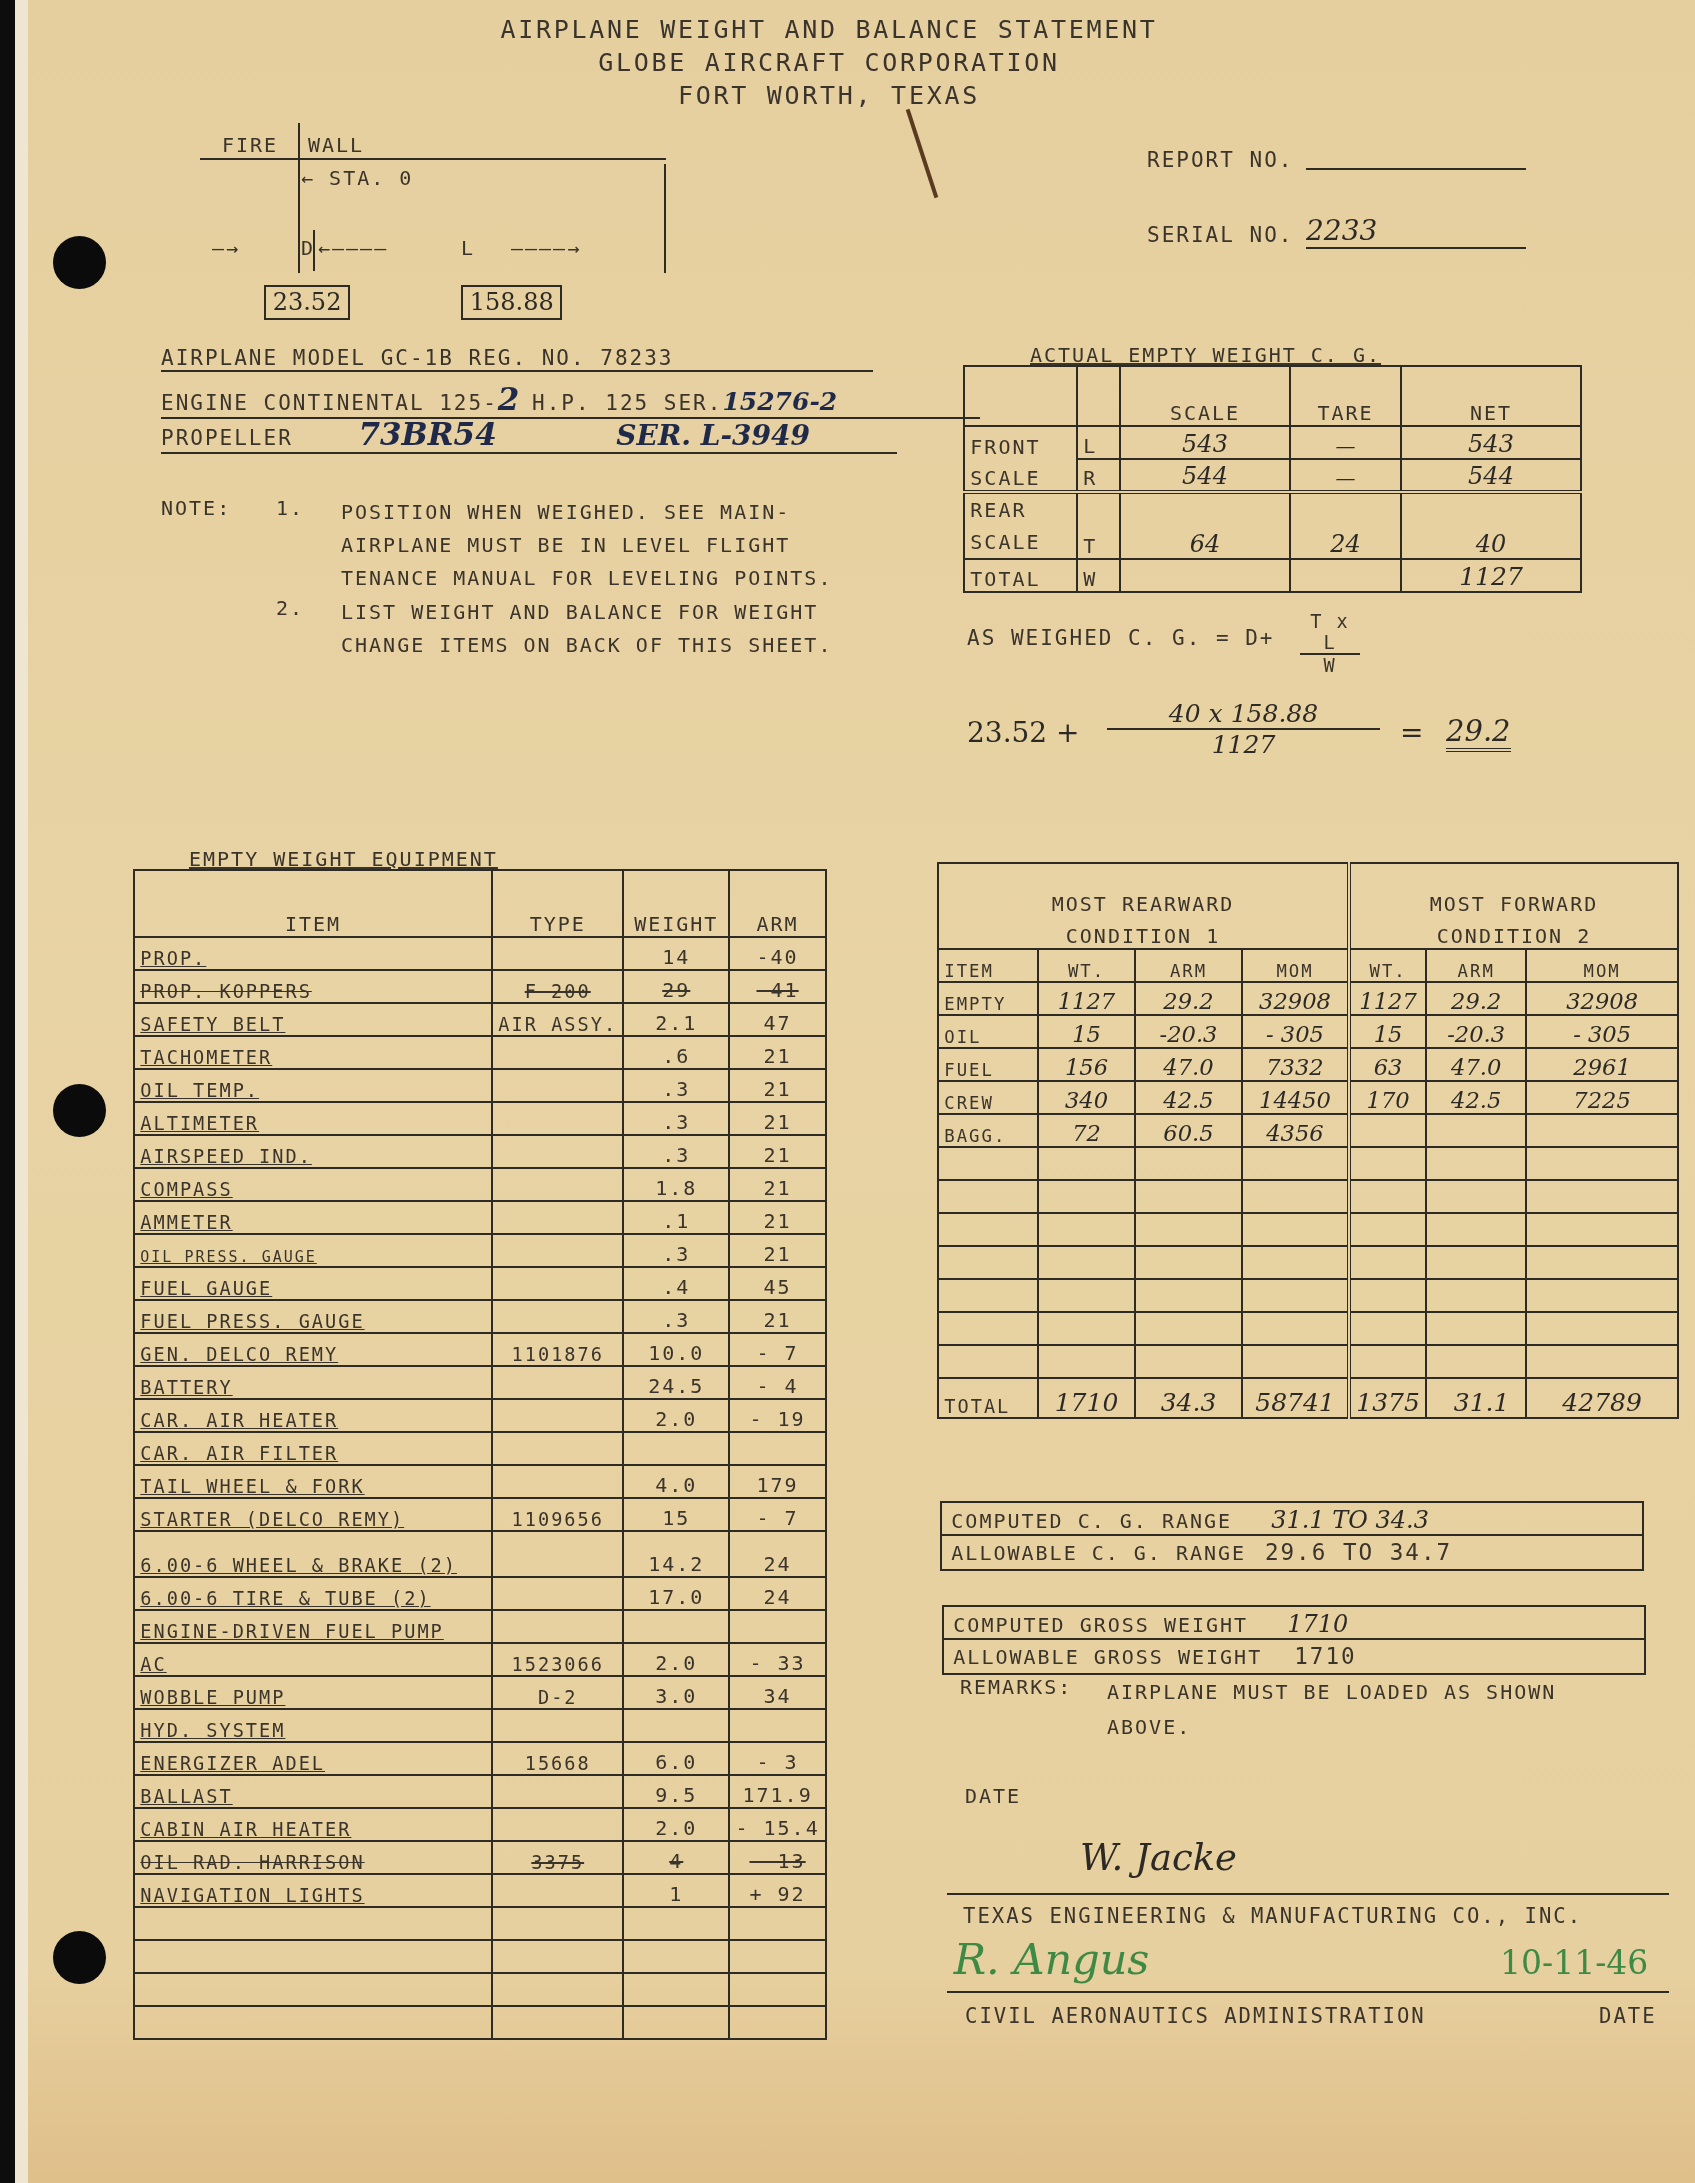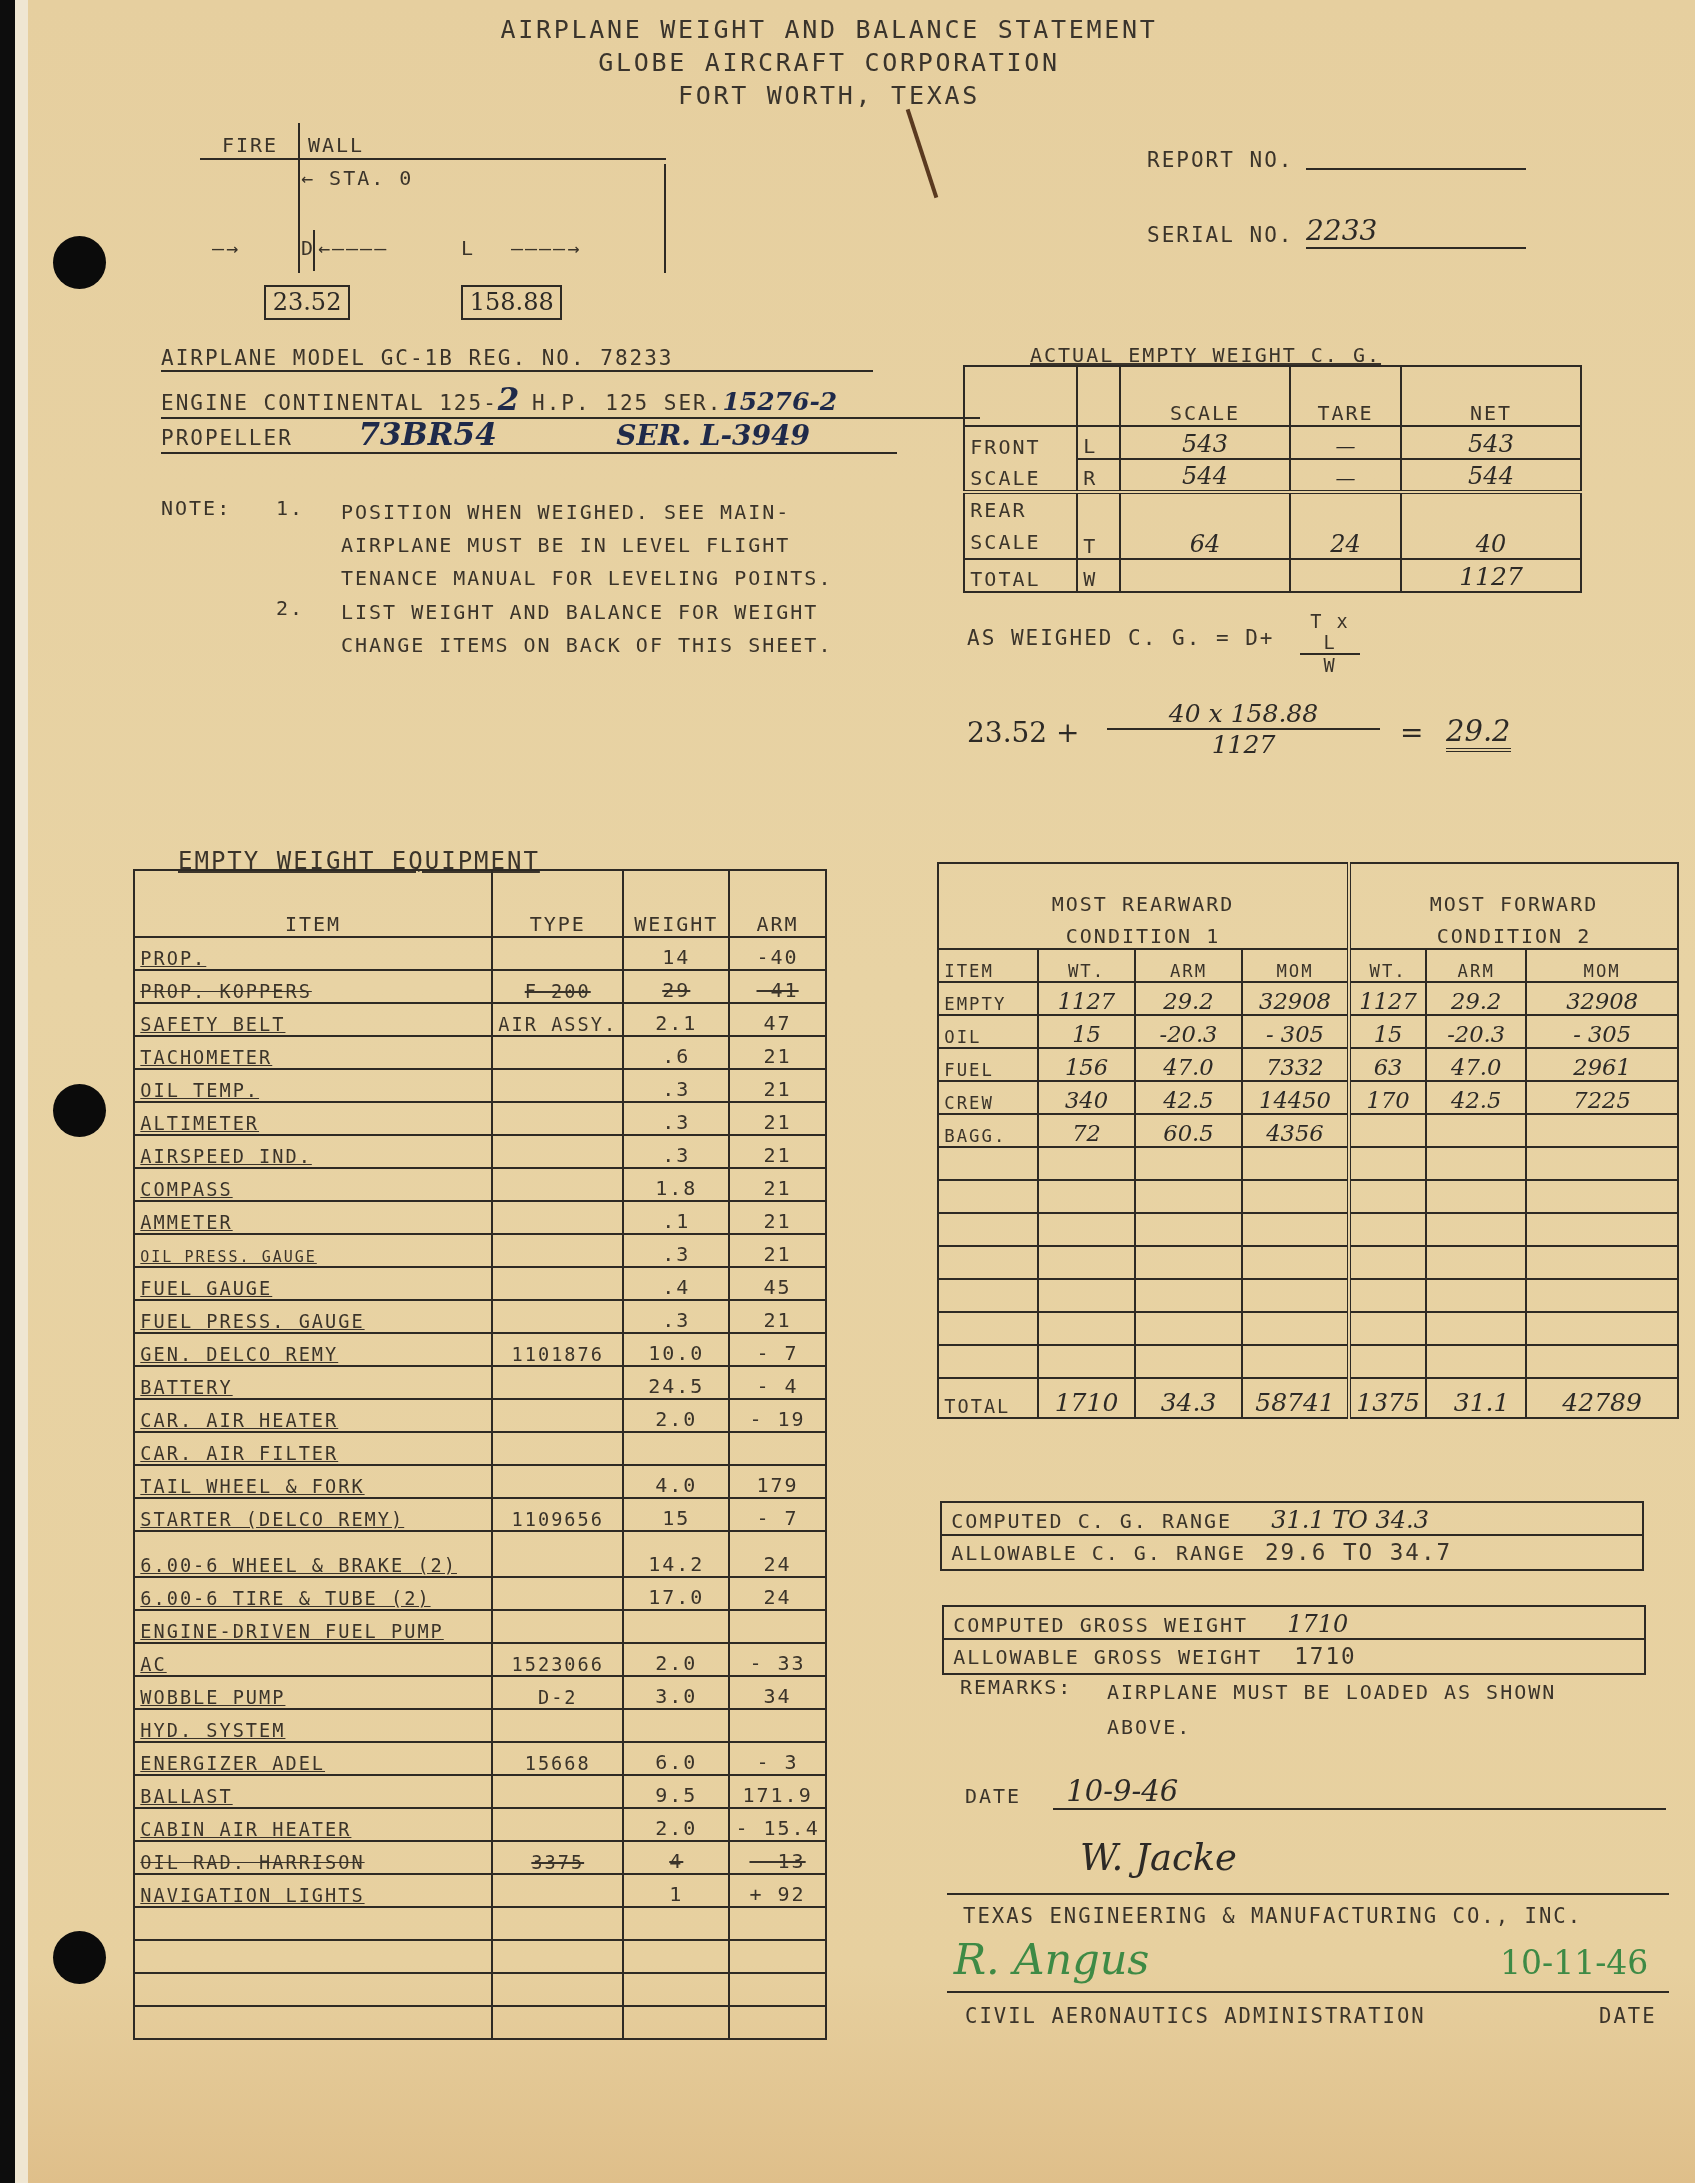--- a/index.html
+++ b/index.html
@@ -156,21 +156,21 @@
   </div>
 
   <div class="abs hand" style="left:939px; top:716px; font-size:28px; font-style:normal;">23.52 +</div>
   <div class="abs hand" style="left:1079px; top:699px; font-size:25px; text-align:center; width:273px;">
     <div style="border-bottom:2px solid #2e2a24;">40 x 158.88</div>
     <div>1127</div>
   </div>
   <div class="abs hand" style="left:1372px; top:716px; font-size:28px; font-style:normal;">=</div>
   <div class="abs hand" style="left:1418px; top:714px; font-size:29px; border-bottom:4px double #2e2a24;">29.2</div>
 
-  <div class="abs type" style="left:150px; top:847px; font-size:24px; text-decoration:underline;">EMPTY WEIGHT EQUIPMENT</div>
+  <div class="abs type" style="left:161px; top:847px; font-size:20px; text-decoration:underline;">EMPTY WEIGHT EQUIPMENT</div>
   <table class="grid" id="equip-table" style="left:105px; top:869px; width:694px;">
     <thead>
       <tr style="height:67px;">
         <td class="hd type" style="width:414px; vertical-align:bottom;">ITEM</td>
         <td class="hd type" style="width:127px;">TYPE</td>
         <td class="hd type" style="width:123px;">WEIGHT</td>
         <td class="hd type">ARM</td>
       </tr>
     </thead>
     <tbody id="equip-body">
@@ -540,21 +540,20 @@
     </div>
   </div>
 
   <div class="abs type" style="left:932px; top:1675px; font-size:20px;">REMARKS:</div>
   <div class="abs type" style="left:1079px; top:1675px; font-size:20px; line-height:35px;">
     <div>AIRPLANE MUST BE LOADED AS SHOWN</div>
     <div>ABOVE.</div>
   </div>
 
   <div class="abs type" style="left:937px; top:1784px; font-size:20px;">DATE</div>
-  <div class="abs hand" style="left:1025px; top:1774px; width:613px; font-size:29px; border-bottom:2px solid #2e2a24; padding-left:13.3px;">10-9-46</div>
   <div class="abs hand" style="left:919px; top:1836px; width:722px; font-size:37px; border-bottom:2px solid #2e2a24; padding-left:133px; height:59px;">W. Jacke</div>
   <div class="abs type" style="left:935px; top:1904px; font-size:20.6px;">TEXAS ENGINEERING &amp; MANUFACTURING CO., INC.</div>
   <div class="abs" style="left:919px; top:1934px; width:722px; height:59px; border-bottom:2px solid #2e2a24;">
     <span class="green abs" style="left:6.7px; top:0; font-size:43px;">R. Angus</span>
     <span class="green abs" style="left:553px; top:9.3px; font-size:33px; font-style:normal;">10-11-46</span>
   </div>
   <div class="abs type" style="left:937px; top:2004px; font-size:20.6px;">CIVIL AERONAUTICS ADMINISTRATION</div>
   <div class="abs type" style="left:1571px; top:2004px; font-size:20.6px;">DATE</div>
 </div>
 

